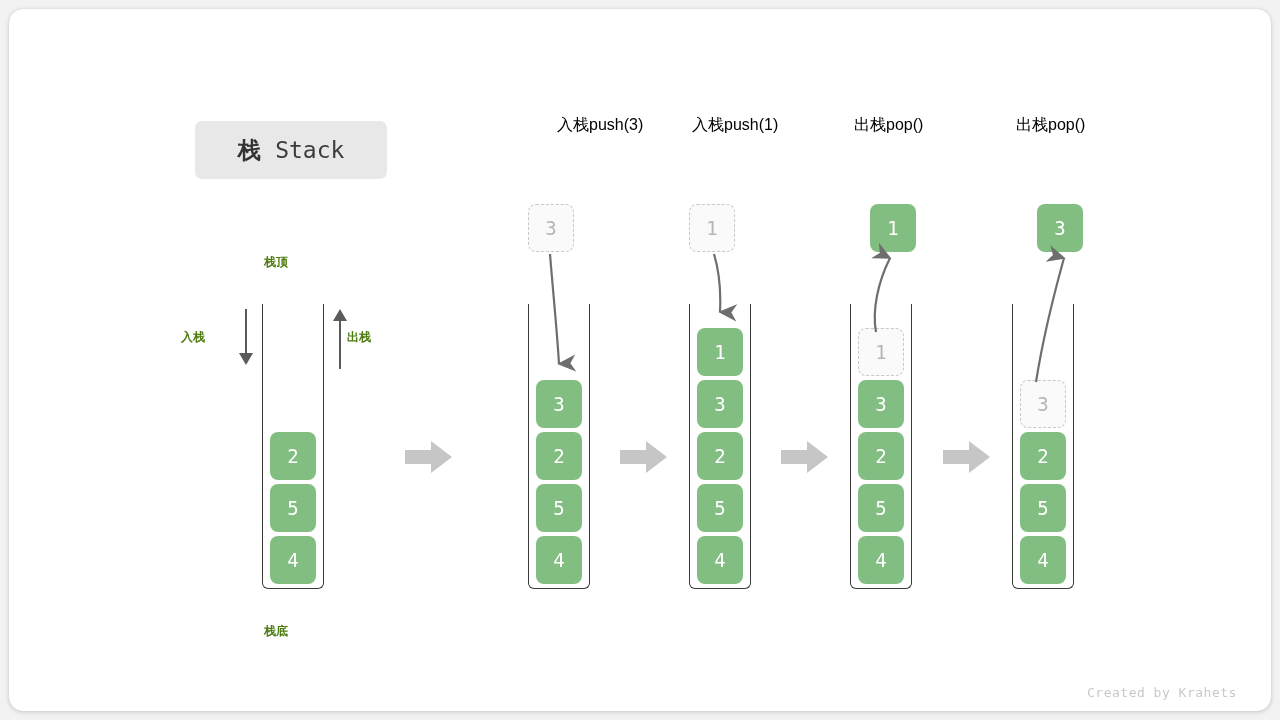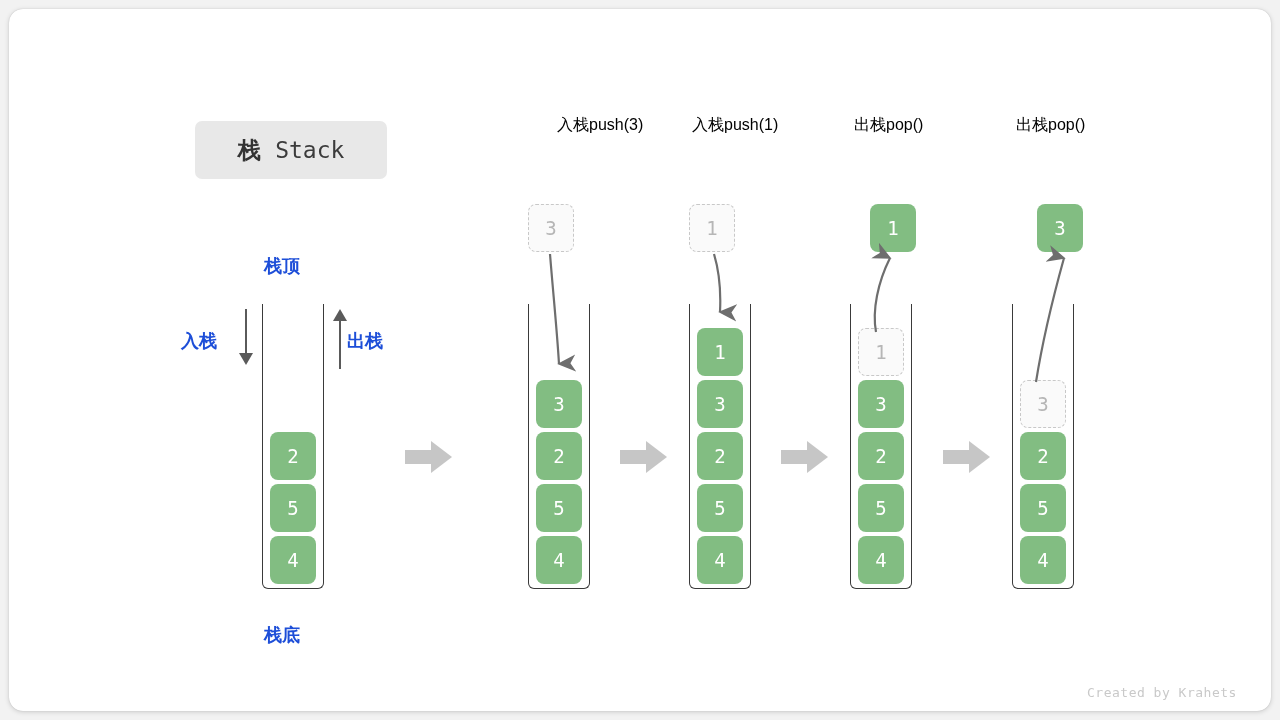--- a/index.html
+++ b/index.html
@@ -34,21 +34,21 @@
   }
   #title-chip .en {
     font-family: "DejaVu Sans Mono", monospace;
     font-size: 23px; color: #3b3b3b; margin-left: 14px;
     letter-spacing: 0px;
   }
 
   
   .cn-bold {
     font-family: "Liberation Sans", sans-serif;
-    font-weight: bold; font-size: 18px; color: #1d4ed8;
+    font-weight: bold; font-size: 12px; color: #4d7c0f;
     white-space: nowrap;
   }
   #label-top   { left: 255px; top: 245px; }
   #label-bottom{ left: 255px; top: 614px; }
   #label-push  { left: 172px; top: 320px; }
   #label-pop   { left: 338px; top: 320px; }
 
   
   .thin-arrow { width: 2px; background: #5a5a5a; position:absolute; }
   #push-arrow-line { left: 236px; top: 300px; height: 48px; }

